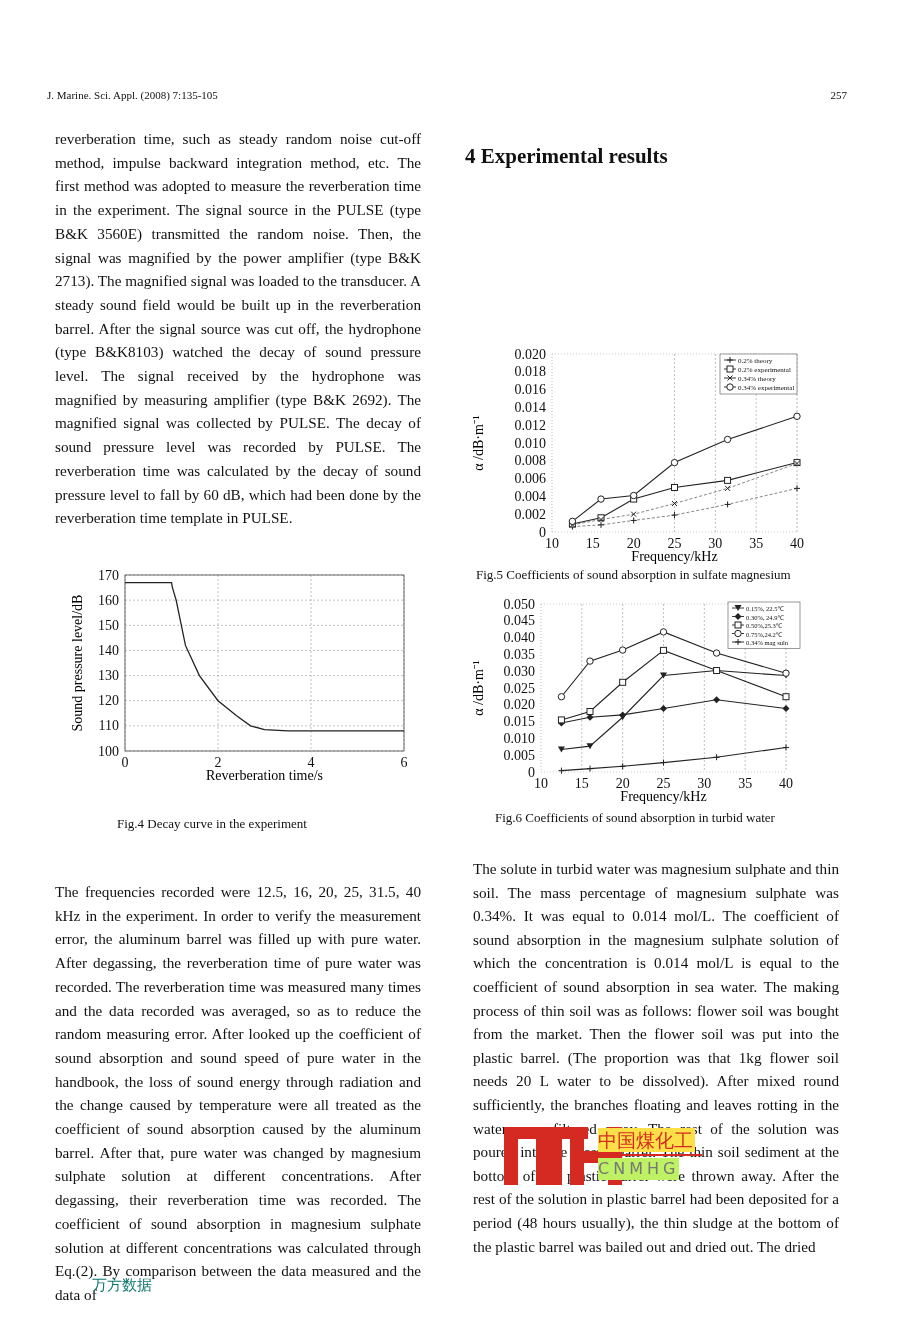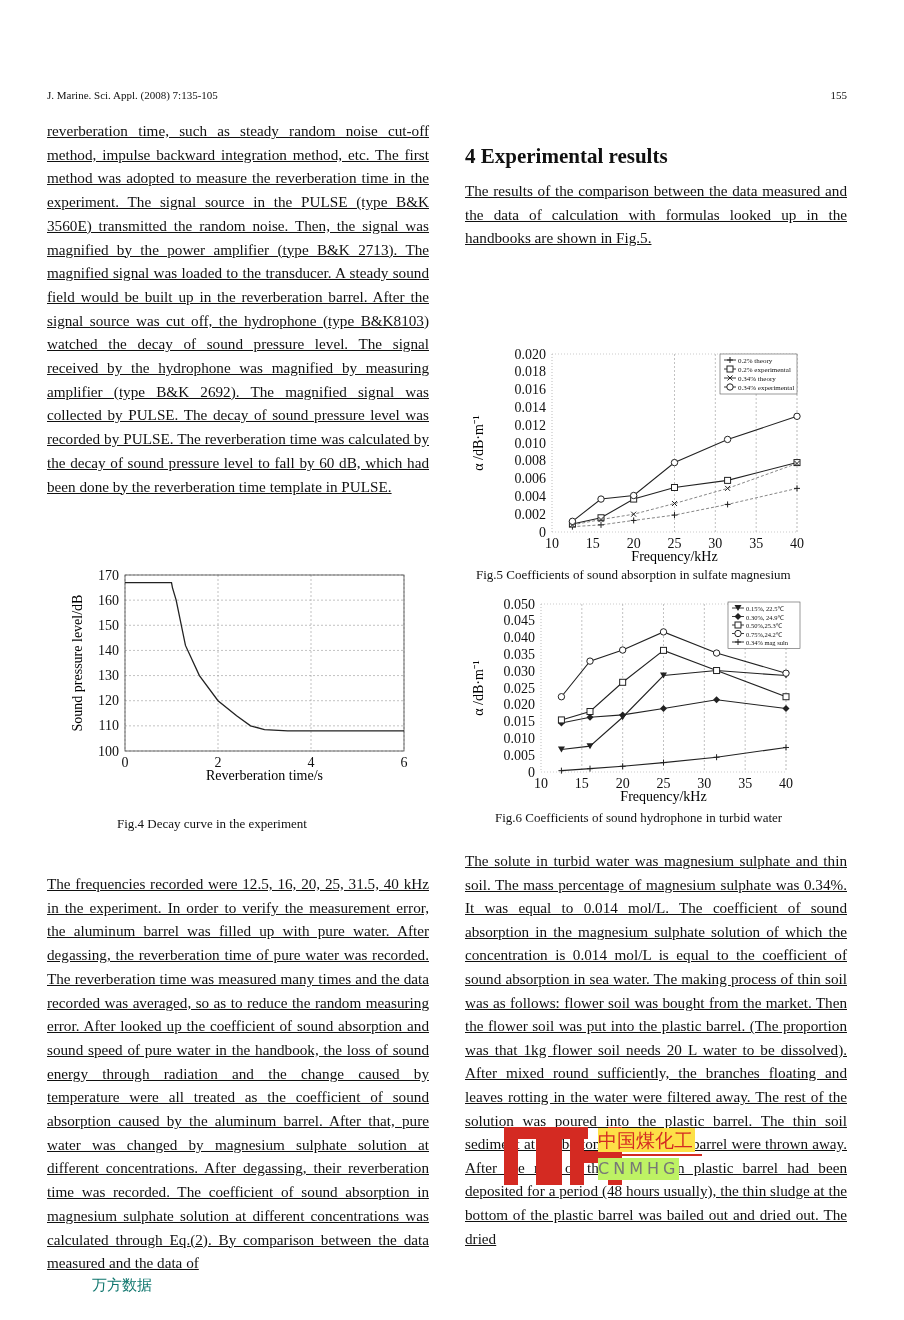--- a/index.html
+++ b/index.html
@@ -1,39 +1,39 @@
 <!DOCTYPE html>
 <html><head>
 <meta charset="utf-8">
 <style>
   html, body { margin: 0; padding: 0; background: #ffffff; }
   body { width: 904px; height: 1320px; position: relative; overflow: hidden;
          font-family: "Liberation Serif", "DejaVu Serif", serif; color: #111; }
   .running-head { position: absolute; top: 89px; left: 47px; font-size: 11px; }
   .page-num { position: absolute; top: 89px; right: 57px; font-size: 11px; }
   .col { position: absolute; width: 382px; font-size: 15.2px; line-height: 23.7px; text-align: justify; }
-  .col p { margin: 0; text-decoration: underline; }
+  .col p { margin: 8px; }
   .col-left { left: 47px; }
   .col-right { left: 465px; }
   .heading { font-weight: bold; font-size: 21px; margin: 0; line-height: 28px; }
   .fig { position: absolute; }
   .fig svg { display: block; overflow: visible; }
   .caption { position: absolute; font-size: 13px; white-space: nowrap; }
   .watermark-footer { position: absolute; left: 92px; top: 1276px; font-family: "DejaVu Sans", sans-serif; font-size: 15px; color: #0f766e; }
   .wm-logo { position: absolute; left: 500px; top: 1127px; width: 230px; height: 60px; }
   .wm-cn { position: absolute; left: 598px; top: 1128px; font-family: "DejaVu Sans", sans-serif; font-size: 19px; color: #d42a22; background: #fde047; line-height: 24px; padding-right: 2px;}
   .wm-en { position: absolute; left: 598px; top: 1158px; font-family: "DejaVu Sans", sans-serif; font-size: 16px; letter-spacing: 4px; color: #777; background: #bef264; line-height: 22px;}
   .wm-line { position: absolute; left: 598px; top: 1154px; width: 104px; height: 2px; background: #d42a22; }
   .svgtxt { font-family: "Liberation Serif", serif; }
 </style>
 </head>
 <body>
 
 <div class="running-head">J. Marine. Sci. Appl. (2008) 7:135-105</div>
-<div class="page-num">155</div>
+<div class="page-num">257</div>
 
 <div class="col col-left" style="top:119px;">
   <p>reverberation time, such as steady random noise cut-off method, impulse backward integration method, etc. The first method was adopted to measure the reverberation time in the experiment. The signal source in the PULSE (type B&amp;K 3560E) transmitted the random noise. Then, the signal was magnified by the power amplifier (type B&amp;K 2713). The magnified signal was loaded to the transducer. A steady sound field would be built up in the reverberation barrel. After the signal source was cut off, the hydrophone (type B&amp;K8103) watched the decay of sound pressure level. The signal received by the hydrophone was magnified by measuring amplifier (type B&amp;K 2692). The magnified signal was collected by PULSE. The decay of sound pressure level was recorded by PULSE. The reverberation time was calculated by the decay of sound pressure level to fall by 60 dB, which had been done by the reverberation time template in PULSE.</p>
 </div>
 
 <div class="fig" style="left:60px; top:566px;">
   <svg id="fig4svg" width="360" height="230">
       <g>
         <line x1="65" y1="9" x2="65" y2="185" stroke="#999" stroke-width="0.6" stroke-dasharray="2,2"></line>
         <line x1="158" y1="9" x2="158" y2="185" stroke="#999" stroke-width="0.6" stroke-dasharray="2,2"></line>
@@ -73,21 +73,20 @@
 <div class="caption" style="left:117px; top:816px;">Fig.4 Decay curve in the experiment</div>
 
 <div class="col col-left" style="top:872px;">
   <p>The frequencies recorded were 12.5, 16, 20, 25, 31.5, 40 kHz in the experiment. In order to verify the measurement error, the aluminum barrel was filled up with pure water. After degassing, the reverberation time of pure water was recorded. The reverberation time was measured many times and the data recorded was averaged, so as to reduce the random measuring error. After looked up the coefficient of sound absorption and sound speed of pure water in the handbook, the loss of sound energy through radiation and the change caused by temperature were all treated as the coefficient of sound absorption caused by the aluminum barrel. After that, pure water was changed by magnesium sulphate solution at different concentrations. After degassing, their reverberation time was recorded. The coefficient of sound absorption in magnesium sulphate solution at different concentrations was calculated through Eq.(2). By comparison between the data measured and the data of</p>
 </div>
 
 <div class="col col-right" style="top:119px;">
   <div style="height:23px;"></div>
   <h2 class="heading">4 Experimental results</h2>
   <div style="height:9px;"></div>
-  <p>The results of the comparison between the data measured and the data of calculation with formulas looked up in the handbooks are shown in Fig.5.</p>
 </div>
 
 <div class="fig" style="left:465px; top:345px;">
   <svg id="fig5svg" width="380" height="220">
       <g>
         <line x1="209.5" y1="9" x2="209.5" y2="187" stroke="#999" stroke-width="0.6" stroke-dasharray="2,2"></line>
         <line x1="250.33333333333331" y1="9" x2="250.33333333333331" y2="187" stroke="#999" stroke-width="0.6" stroke-dasharray="2,2"></line>
         <line x1="291.1666666666667" y1="9" x2="291.1666666666667" y2="187" stroke="#999" stroke-width="0.6" stroke-dasharray="2,2"></line>
         <line x1="87" y1="9" x2="87" y2="187" stroke="#aaa" stroke-width="0.8" stroke-dasharray="1,2"></line>
         <line x1="87" y1="187" x2="332" y2="187" stroke="#aaa" stroke-width="0.6" stroke-dasharray="1,2"></line>
@@ -271,21 +270,21 @@
         <line x1="267" y1="38.5" x2="279" y2="38.5" stroke="#222" stroke-width="0.9"></line>
         <circle cx="273" cy="38.5" r="3.2" stroke="#222" stroke-width="1" fill="#fff"></circle>
         <text x="281" y="41.5" font-size="6.5" class="svgtxt" fill="#111">0.75%,24.2℃</text>
         <line x1="267" y1="47" x2="279" y2="47" stroke="#222" stroke-width="0.9"></line>
         <line x1="270" y1="47" x2="276" y2="47" stroke="#222" stroke-width="1" fill="none"></line>
         <line x1="273" y1="44" x2="273" y2="50" stroke="#222" stroke-width="1" fill="none"></line>
         <text x="281" y="50" font-size="6.5" class="svgtxt" fill="#111">0.34% mag suln</text>
       </g>
     </svg>
 </div>
-<div class="caption" style="left:495px; top:810px;">Fig.6 Coefficients of sound hydrophone in turbid water</div>
+<div class="caption" style="left:495px; top:810px;">Fig.6 Coefficients of sound absorption in turbid water</div>
 
 <div class="col col-right" style="top:849px; line-height:23.6px;">
   <p>The solute in turbid water was magnesium sulphate and thin soil. The mass percentage of magnesium sulphate was 0.34%. It was equal to 0.014 mol/L. The coefficient of sound absorption in the magnesium sulphate solution of which the concentration is 0.014 mol/L is equal to the coefficient of sound absorption in sea water. The making process of thin soil was as follows: flower soil was bought from the market. Then the flower soil was put into the plastic barrel. (The proportion was that 1kg flower soil needs 20 L water to be dissolved). After mixed round sufficiently, the branches floating and leaves rotting in the water were filtered away. The rest of the solution was poured into the plastic barrel. The thin soil sediment at the bottom of the plastic barrel were thrown away. After the rest of the solution in plastic barrel had been deposited for a period (48 hours usually), the thin sludge at the bottom of the plastic barrel was bailed out and dried out. The dried</p>
 </div>
 
 <svg class="wm-logo" viewBox="0 0 230 60">
   <g fill="#d42a22">
     <rect x="4" y="0" width="14" height="58"></rect>
     <rect x="4" y="0" width="44" height="12"></rect>
     <rect x="36" y="0" width="12" height="58"></rect>

